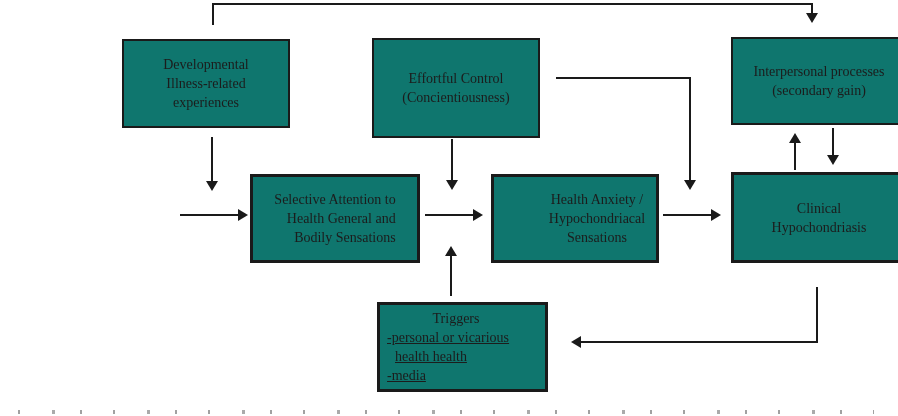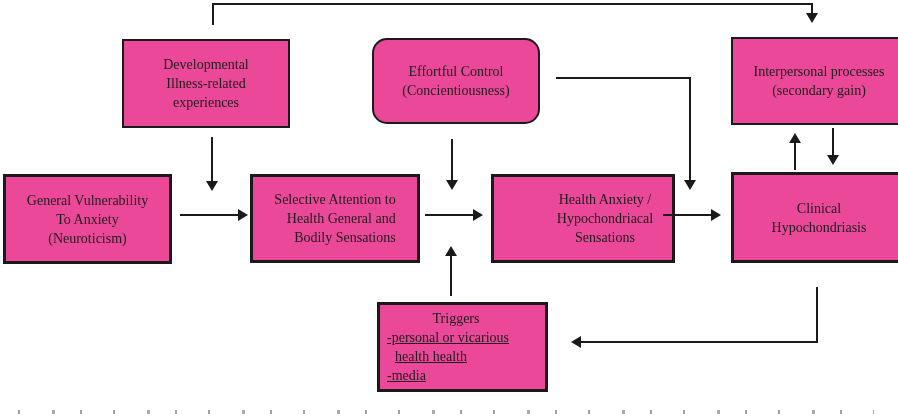--- a/index.html
+++ b/index.html
@@ -9,21 +9,21 @@
     height: 416px;
     background: #ffffff;
     overflow: hidden;
     font-family: "Liberation Serif", "DejaVu Serif", serif;
     color: #1c1c1c;
   }
   .box {
     position: absolute;
     box-sizing: border-box;
     border: 2px solid #1a1a1a;
-    background: #ec4899;
+    background: #0f766e;
     display: flex;
     align-items: center;
     justify-content: center;
     text-align: center;
     font-size: 14px;
     line-height: 19px;
   }
   .box.thick { border-width: 3px; }
   .box .lines span { display: block; }
   .box.triggers {
@@ -66,51 +66,44 @@
   </div>
 
   <div class="box" style="left:122px; top:39px; width:168px; height:89px;">
     <div class="lines">
       <span>Developmental</span>
       <span>Illness-related</span>
       <span>experiences</span>
     </div>
   </div>
 
-  <div class="box" style="left:372px; top:38px; width:168px; height:86px;border-radius:15px;">
+  <div class="box" style="left:372px; top:38px; width:168px; height:100px;">
     <div class="lines">
       <span>Effortful Control</span>
       <span>(Concientiousness)</span>
     </div>
   </div>
 
   <div class="box" style="left:731px; top:37px; width:176px; height:88px;">
     <div class="lines">
       <span>Interpersonal processes</span>
       <span>(secondary gain)</span>
     </div>
   </div>
 
-  <div class="box thick" style="left:3px; top:174px; width:169px; height:90px;">
-    <div class="lines">
-      <span>General Vulnerability</span>
-      <span>To Anxiety</span>
-      <span>(Neuroticism)</span>
-    </div>
-  </div>
 
   <div class="box thick" style="left:250px; top:174px; width:170px; height:89px;text-align:right;">
     <div class="lines">
       <span>Selective Attention to</span>
       <span>Health General and</span>
       <span>Bodily Sensations</span>
     </div>
   </div>
 
-  <div class="box thick" style="left:491px; top:174px; width:184px; height:89px;padding-left:44px;">
+  <div class="box thick" style="left:491px; top:174px; width:168px; height:89px;padding-left:44px;">
     <div class="lines">
       <span>Health Anxiety /</span>
       <span>Hypochondriacal</span>
       <span>Sensations</span>
     </div>
   </div>
 
   <div class="box thick" style="left:731px; top:172px; width:176px; height:91px;">
     <div class="lines">
       <span>Clinical</span>

